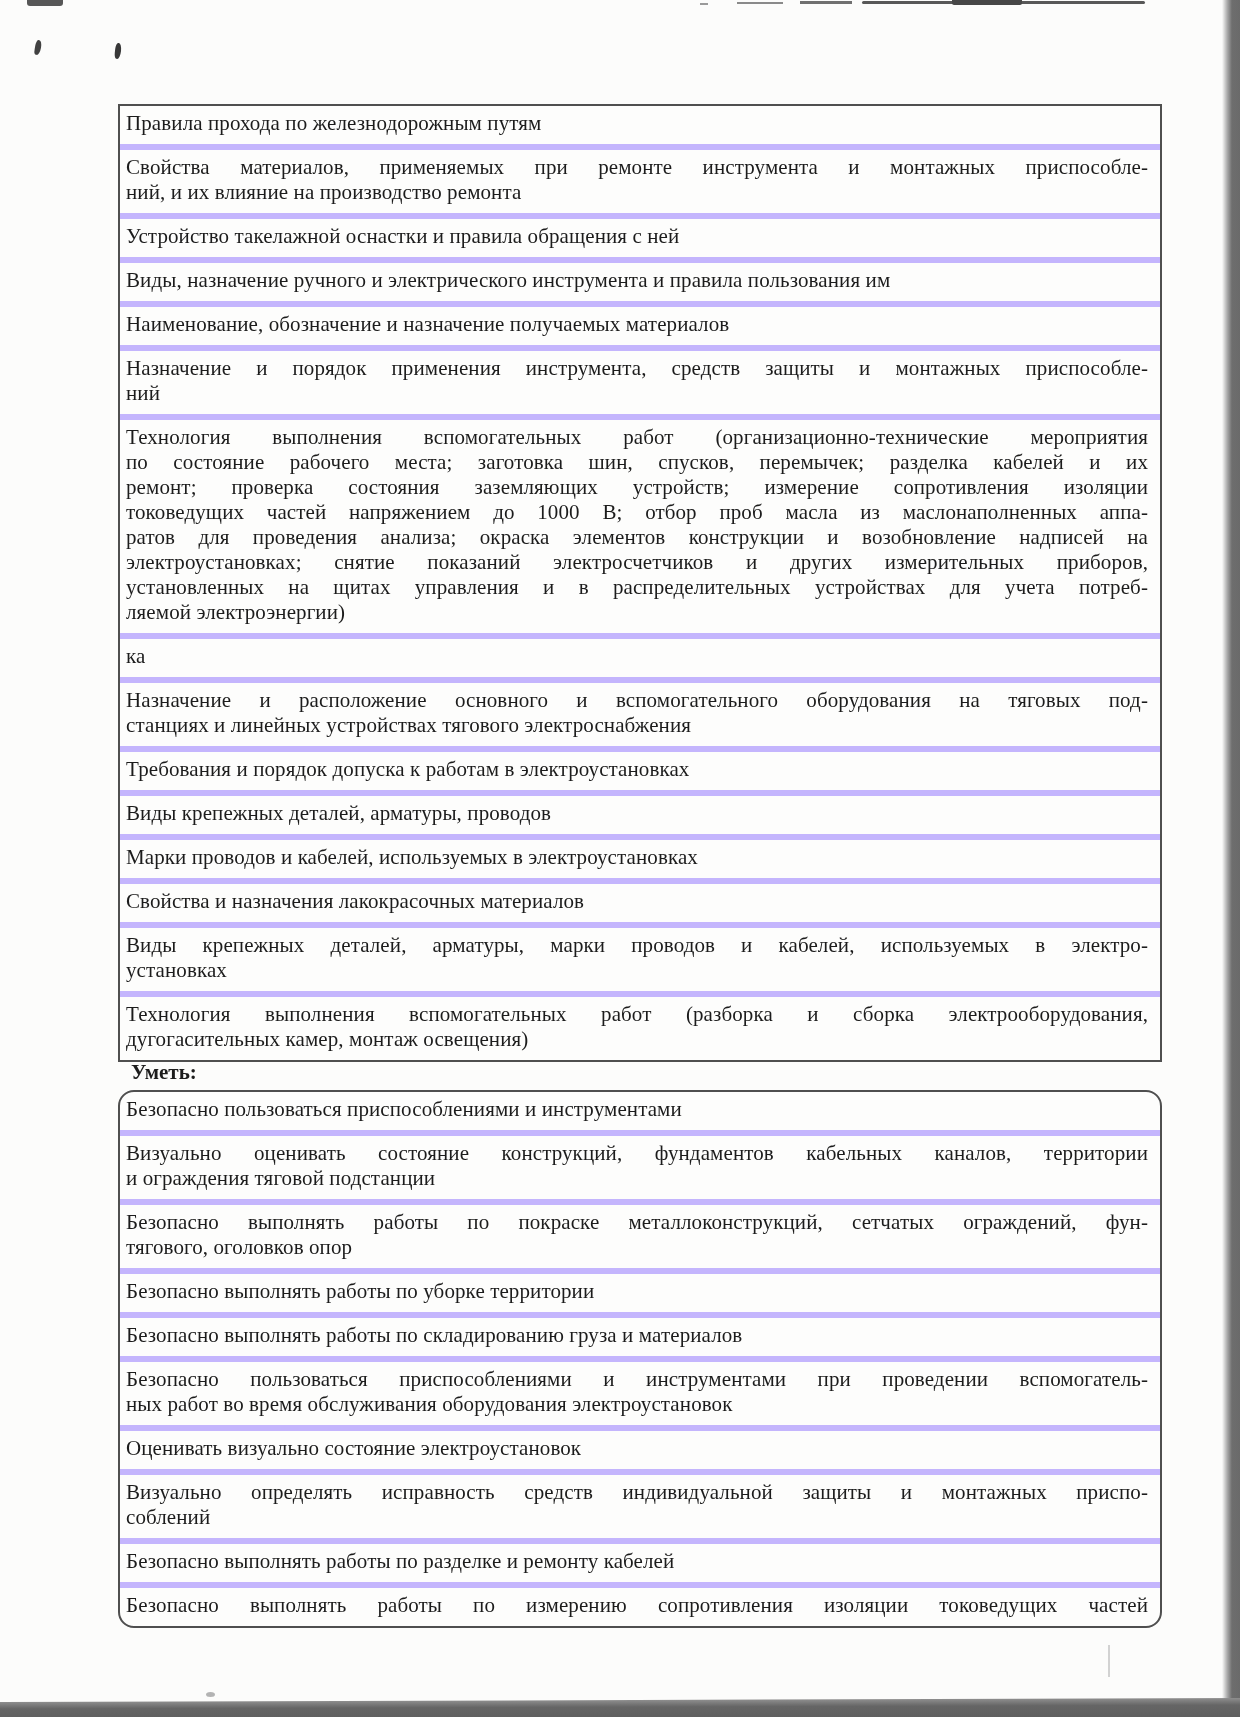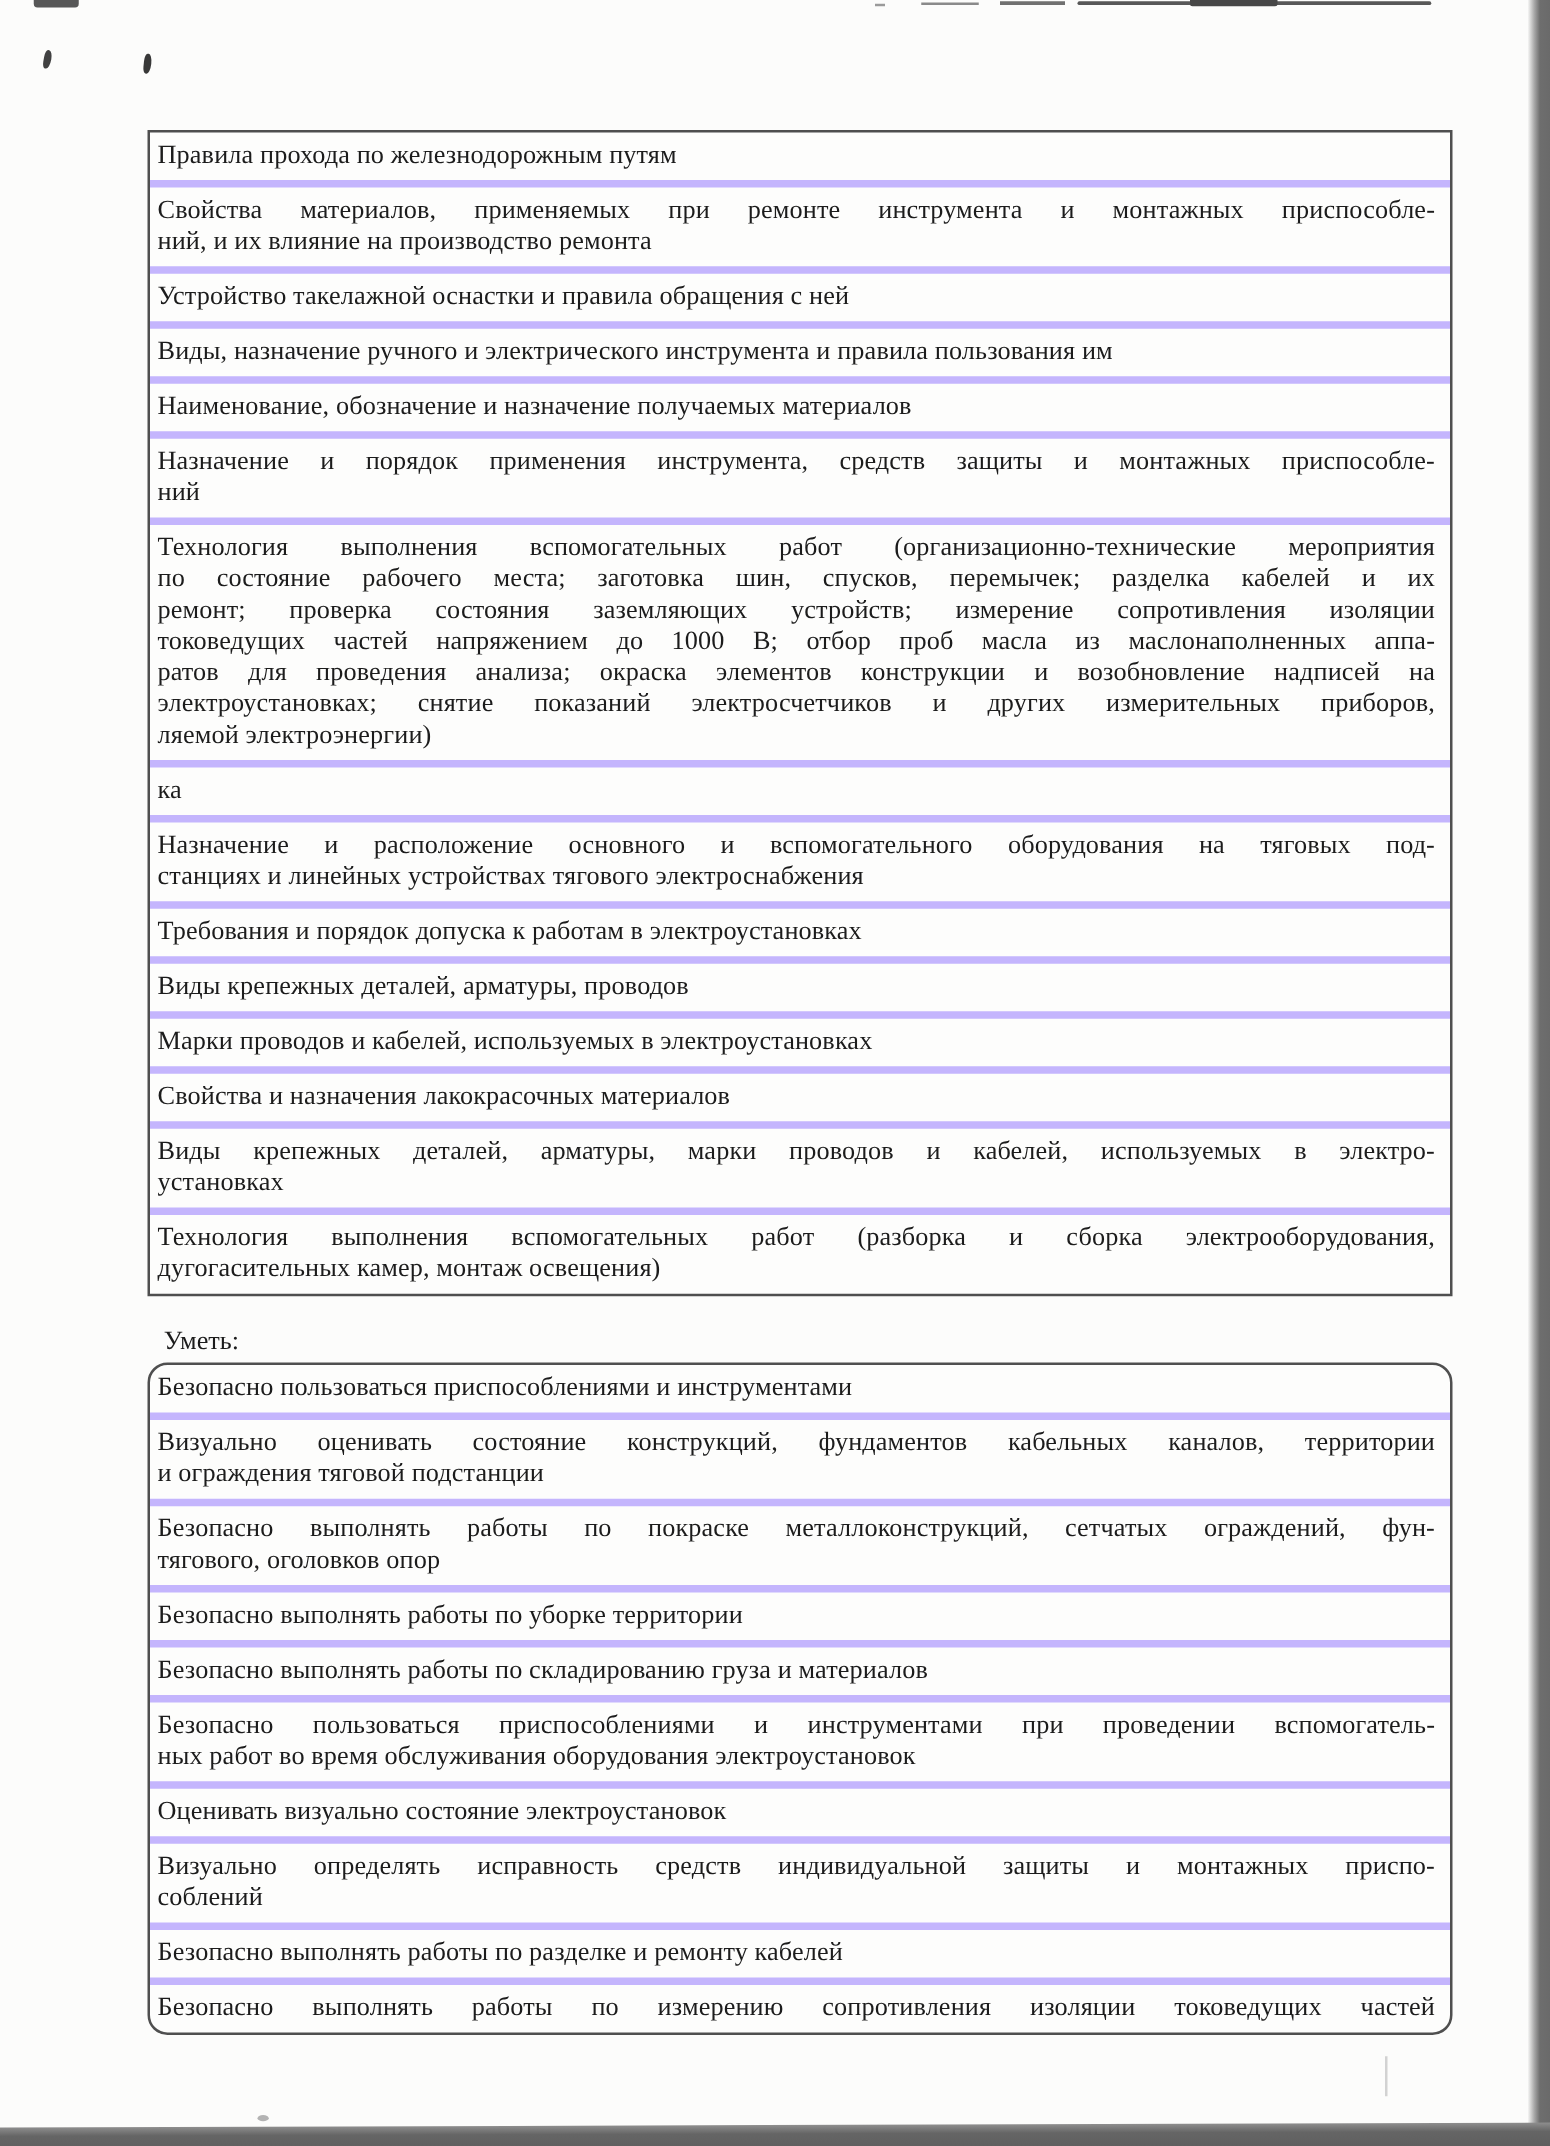--- a/index.html
+++ b/index.html
@@ -34,20 +34,21 @@
     letter-spacing: 0.1px;
   }
   .line.last { text-align-last: left; }
   .knowledge { top: 104px; }
   .skills   { top: 1090px; border-radius: 16px; }
   .section-label {
     position: absolute;
     left: 131px; top: 1060px;
     font-size: 21px; line-height: 25px;
     color: #1c1c1c;
+    font-weight: bold;
   }
   
   .artifact { position: absolute; }
   .corner-blob { left: 27px; top: 0; width: 36px; height: 6px; background: #3a3a3a; border-radius: 0 0 3px 3px; opacity: .85; }
   .streak-a { left: 700px; top: 3px; width: 8px;  height: 2px; background: #9a9a9a; }
   .streak-b { left: 737px; top: 2px; width: 46px; height: 2px; background: #8a8a8a; }
   .streak-c { left: 800px; top: 1px; width: 52px; height: 3px; background: #707070; }
   .streak-d { left: 862px; top: 1px; width: 283px; height: 3px; background: #585858; border-radius: 2px; }
   .streak-e { left: 952px; top: 0;  width: 70px; height: 5px; background: #474747; border-radius: 0 0 2px 2px; }
   .tick-1 { left: 35px;  top: 40px; width: 6px; height: 15px; background: #414141; border-radius: 45% 55% 60% 40%; transform: rotate(10deg); }
@@ -102,20 +103,21 @@
         <div class="line">Назначение и порядок применения инструмента, средств защиты и монтажных приспособле-</div>
         <div class="line last">ний</div>
       </div>
       <div class="row">
         <div class="line">Технология выполнения вспомогательных работ (организационно-технические мероприятия</div>
         <div class="line">по состояние рабочего места; заготовка шин, спусков, перемычек; разделка кабелей и их</div>
         <div class="line">ремонт; проверка состояния заземляющих устройств; измерение сопротивления изоляции</div>
         <div class="line">токоведущих частей напряжением до 1000 В; отбор проб масла из маслонаполненных аппа-</div>
         <div class="line">ратов для проведения анализа; окраска элементов конструкции и возобновление надписей на</div>
         <div class="line">электроустановках; снятие показаний электросчетчиков и других измерительных приборов,</div>
+        <div class="line">установленных на щитах управления и в распределительных устройствах для учета потреб-</div>
         <div class="line last">ляемой электроэнергии)</div>
       </div>
       <div class="row">
         <div class="line last">ка</div>
       </div>
       <div class="row">
         <div class="line">Назначение и расположение основного и вспомогательного оборудования на тяговых под-</div>
         <div class="line last">станциях и линейных устройствах тягового электроснабжения</div>
       </div>
       <div class="row">

